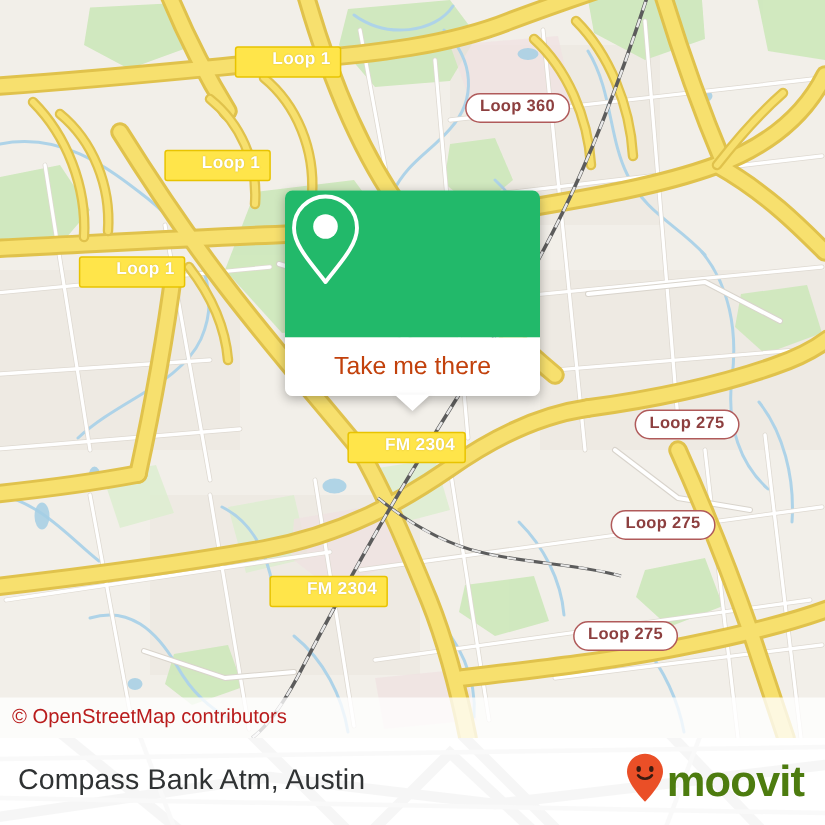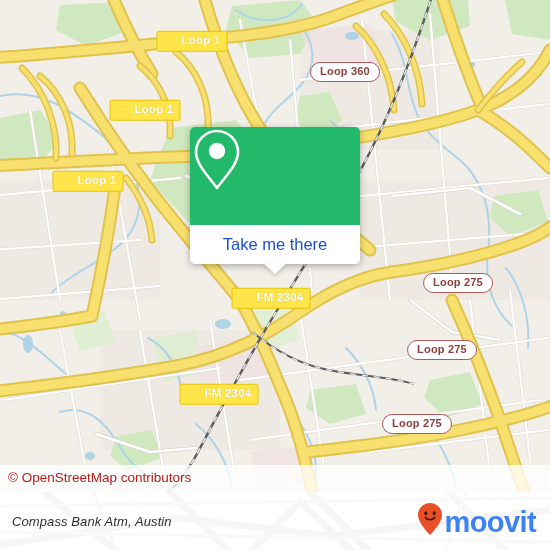--- a/index.html
+++ b/index.html
@@ -71,21 +71,21 @@
     background:#22b96a;
     border-radius:5px 5px 0 0;
     display:flex;align-items:center;justify-content:center;
   }
   .popup-head svg{display:block;}
   .popup-foot{
     background:#ffffff;
     border-radius:0 0 5px 5px;
     height:39px;
     display:flex;align-items:center;justify-content:center;
-    color:#1d4ed8;
+    color:#c2410c;
     font-size:16.5px;
     position:relative;
   }
   .popup-tail{
     position:absolute;left:50%;bottom:-10px;
     width:0;height:0;
     transform:translateX(-50%);
     border-left:12px solid transparent;
     border-right:12px solid transparent;
     border-top:11px solid #ffffff;
@@ -94,29 +94,29 @@
 
   
   .footer{
     position:absolute;left:0;top:492px;width:550px;height:58px;
     background:#ffffff;
     overflow:hidden;
   }
   .footer-wm{position:absolute;left:0;top:0;width:550px;height:58px;opacity:.30;}
   .footer-title{
     position:absolute;left:12px;top:50%;transform:translateY(-50%);
-    font-size:13px;color:#2f3233;letter-spacing:.1px;white-space:nowrap;font-style:italic;
+    font-size:19px;color:#2f3233;letter-spacing:.1px;white-space:nowrap;
   }
   .brand{
     position:absolute;right:14px;top:50%;transform:translateY(-50%);
     display:flex;align-items:center;gap:2px;
   }
   .brand-mark{display:block;}
   .brand-word{
-    font-size:29px;color:#3b82f6;font-weight:bold;letter-spacing:-.6px;
+    font-size:29px;color:#4d7c0f;font-weight:bold;letter-spacing:-.6px;
     line-height:1;position:relative;top:1px;
   }
 </style>
 </head>
 <body>
 
 <div id="app">
 
   <div class="map">
 

